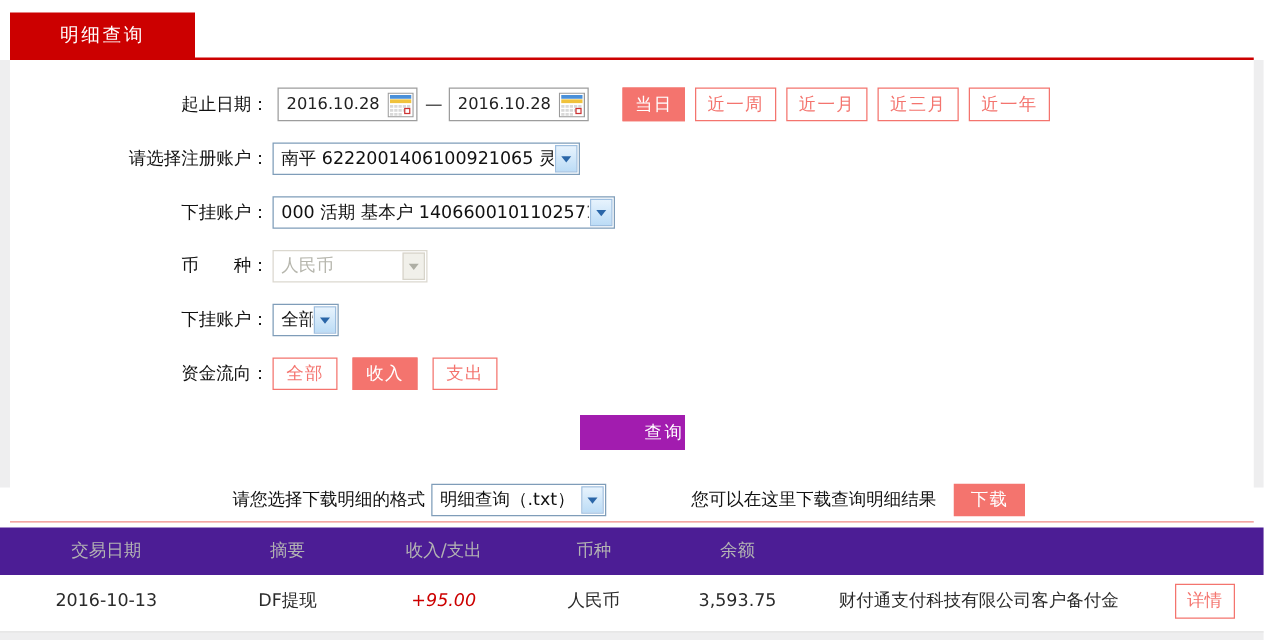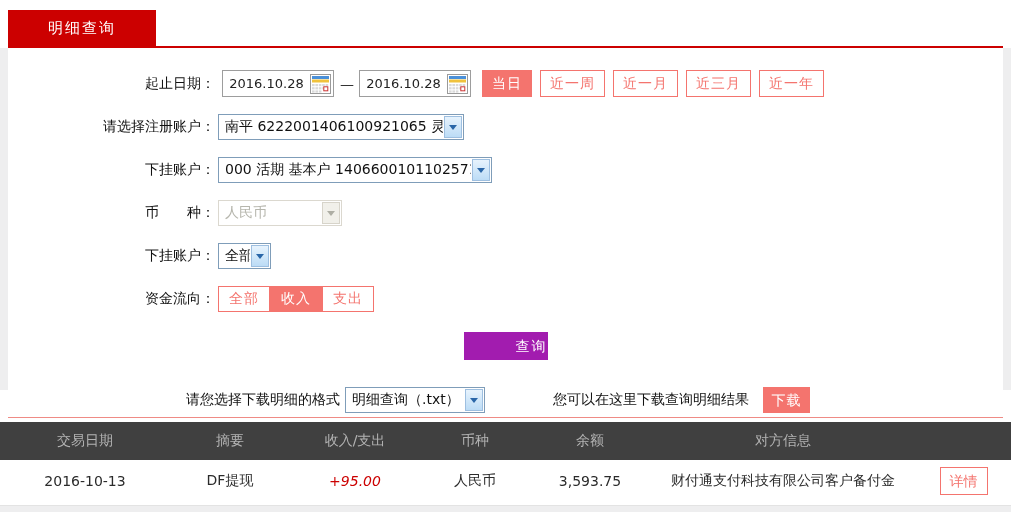--- a/index.html
+++ b/index.html
@@ -37,21 +37,21 @@
   .cal-icon { width:21px; height:20px; flex:none; margin-right:2px; cursor:pointer; }
   .date-sep { margin:0 5px 0 6px; color:#333; }
 
   
   .qbtn {
     height:27px; padding:0 9px; margin-left:8px; font-size:14px;
     display:inline-flex; align-items:center; cursor:pointer; letter-spacing:1px;
   }
   .qbtn.filled  { background:#f4746e; border:1px solid #f4746e; color:#fff; }
   .qbtn.outline { background:#fff;    border:1px solid #f4746e; color:#f4746e; }
-  .qbtn.first { margin-left:11px; }
+  .qbtn.first { margin-left:27px; }
 
   
   .xp-select {
     height:26px; border:1px solid #7f9db9; background:#fff; margin-left:3px;
     display:inline-flex; align-items:center; padding-left:6px; cursor:pointer;
   }
   .xp-select .val { flex:1; white-space:nowrap; overflow:hidden; font-size:14px; color:#111; padding-right:4px; }
   .xp-arrow {
     width:18px; height:22px; margin:1px; flex:none;
     background:linear-gradient(#e7f3fd,#bcdcf6); border:1px solid #9ebfe0;
@@ -64,51 +64,51 @@
   .xp-select.disabled .xp-arrow .tri { border-top-color:#aeaea4; }
 
   .w-register { width:246px; }
   .w-sub      { width:274px; }
   .w-currency { width:124px; }
   .w-biztype  { width:53px; }
   .w-format   { width:140px; }
 
   
   .fbtn {
-    height:26px; padding:0 10px; font-size:14px; letter-spacing:1px;
+    height:26px; padding:0 10px; margin-left:12px; font-size:14px; letter-spacing:1px;
     display:inline-flex; align-items:center; cursor:pointer;
   }
   .fbtn.first { margin-left:3px; }
   .fbtn.filled  { background:#f4746e; border:1px solid #f4746e; color:#fff; }
   .fbtn.outline { background:#fff;    border:1px solid #f4746e; color:#f4746e; }
 
   
   .query-row { text-align:center; margin-top:20px; height:28px; }
   .query-btn {
     display:inline-block; width:84px; height:28px; line-height:28px; text-align:right;
     background:#a21caf; color:#fff; border:none; font-size:14px; letter-spacing:2px; cursor:pointer;
     font-family:inherit;
   }
 
   
   .download-row { display:flex; align-items:center; margin-top:27px; height:26px; padding-left:186px; }
   .download-label { color:#111; }
   .download-row .xp-select { margin-left:5px; }
   .download-hint { margin-left:68px; color:#111; }
   .download-btn {
-    margin-left:14px; width:47px; height:26px; line-height:26px; text-align:center;
+    margin-left:14px; width:57px; height:26px; line-height:26px; text-align:center;
     background:#f4746e; color:#fff; border:none; font-size:14px; letter-spacing:1px; cursor:pointer;
     font-family:inherit;
   }
 
   .divider { margin:4px 8px 0 8px; height:1px; background:#ef8b85; }
 
   
   .tbl-grid { display:grid; grid-template-columns:170px 120px 130px 110px 120px 1fr 95px; align-items:center; }
-  .tbl-header { margin-top:4px; height:38px; background:#404040; color:#b3b3b3; font-size:14px; }
+  .tbl-header { margin-top:4px; height:38px; background:#4c1d95; color:#b3b3b3; font-size:14px; }
   .tbl-header > div { text-align:center; }
   .tbl-row { height:42px; background:#fff; font-size:14px; color:#2b2b2b; }
   .tbl-row > div { text-align:center; white-space:nowrap; }
   .cell-amount { color:#cc0000;font-style:italic; }
   .detail-btn {
     display:inline-block; width:48px; height:28px; line-height:26px; text-align:center;
     background:#fff; border:1px solid #f4746e; color:#f4746e; font-size:14px; cursor:pointer;
     font-family:inherit;
   }
 </style>
@@ -248,21 +248,20 @@
 </div>
 
 <div class="divider"></div>
 
 <div class="tbl-header tbl-grid">
   <div>交易日期</div>
   <div>摘要</div>
   <div>收入/支出</div>
   <div>币种</div>
   <div>余额</div>
-  <div>对方信息</div>
   <div></div>
 </div>
 
 <div class="tbl-row tbl-grid">
   <div>2016-10-13</div>
   <div>DF提现</div>
   <div class="cell-amount">+95.00</div>
   <div>人民币</div>
   <div>3,593.75</div>
   <div>财付通支付科技有限公司客户备付金</div>

